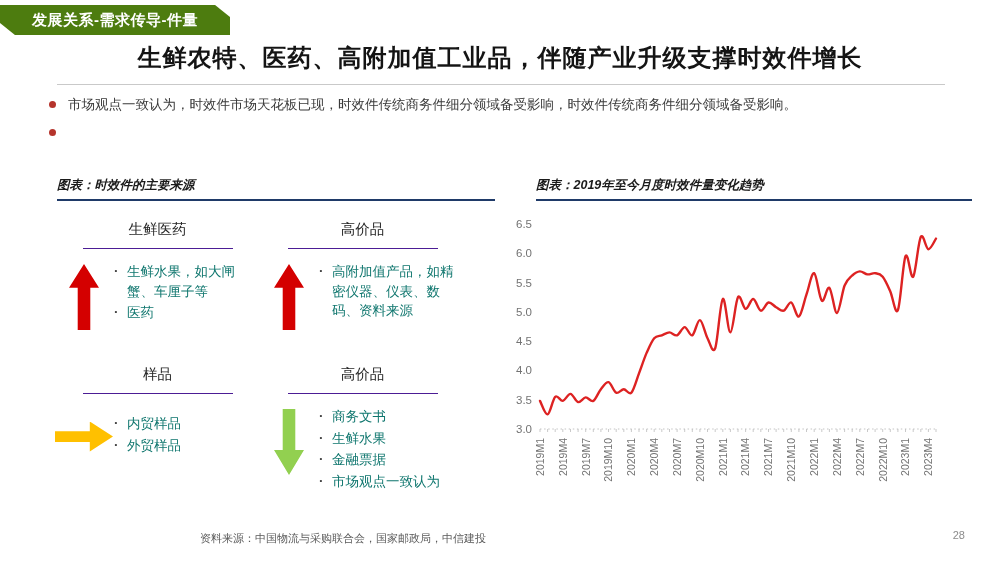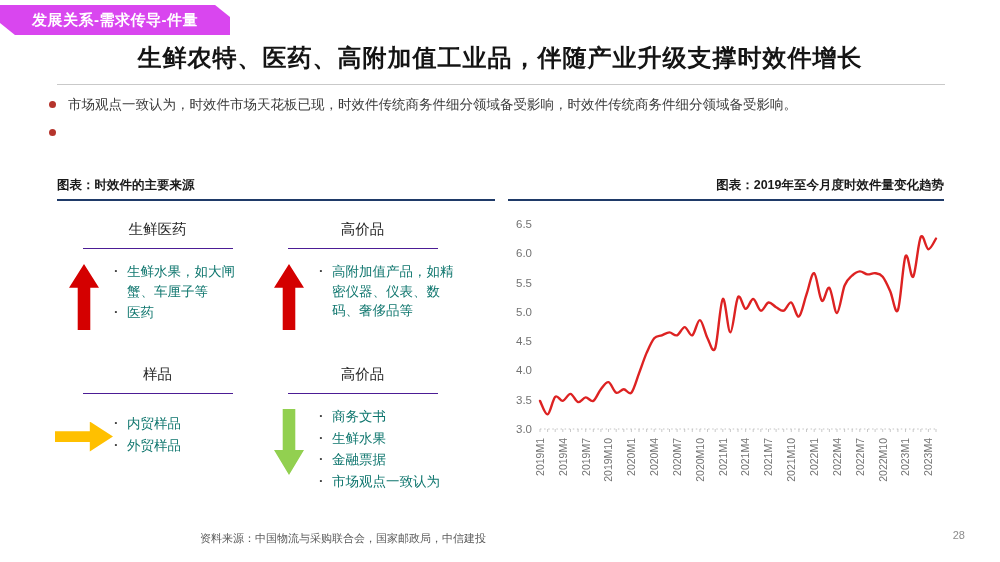--- a/index.html
+++ b/index.html
@@ -16,25 +16,25 @@
   }
   .page-title {
     position:absolute; top:42px; left:0; width:100%; text-align:center;
     font-size:24px; font-weight:bold; color:#141414; letter-spacing:1px;
   }
   .title-rule { position:absolute; top:84px; left:57px; width:888px; border-top:1px solid #c9c9c9; }
   .bullets { position:absolute; left:33px; top:95px; width:934px; font-size:13.5px; color:#3a3a3a; }
   .bullet { line-height:1.55; margin-bottom:7px; }
   .bdot { display:inline-block; width:7px; height:7px; border-radius:50%; background:#b5342c; margin:0 12px 2px 16px; vertical-align:middle; }
   .caption {
-    position:absolute; top:177px; font-size:12.5px; font-weight:bold; 
+    position:absolute; top:177px; font-size:12.5px; font-weight:bold; font-style:italic;
     color:#1a1a1a; padding-bottom:5px; border-bottom:2.5px solid #1f3a68;
   }
   .caption-left { left:57px; width:438px; }
-  .caption-right { left:508px; width:436px;text-align:right; }
+  .caption-right { left:536px; width:436px; }
 
   .quad-grid { position:absolute; left:55px; top:212px; width:445px; height:300px; }
   .q { position:absolute; width:205px; }
   .q0 { left:0;   top:8px; }
   .q1 { left:205px; top:8px; }
   .q2 { left:0;   top:153px; }
   .q3 { left:205px; top:153px; }
   .q-head {
     width:150px; margin:0 auto; text-align:center; font-size:14.5px; color:#262626;
     padding-bottom:9px; border-bottom:1px solid #4c1d95;
@@ -53,21 +53,21 @@
   .chart-wrap svg { width:100%; height:100%; }
   .ytick { font-size:11.5px; fill:#737373; text-anchor:end; }
   .xtick { font-size:10.5px; fill:#737373; }
 
   .footer-source { position:absolute; left:200px; top:531px; font-size:11px; color:#595959; }
   .page-number  { position:absolute; right:35px; top:529px; font-size:11px; color:#8c8c8c; }
 </style>
 </head>
 <body>
 
-<div class="banner" style="background: #d946ef;">发展关系-需求传导-件量</div>
+<div class="banner" style="background: #4d7c0f;">发展关系-需求传导-件量</div>
 
 <div class="page-title">生鲜农特、医药、高附加值工业品，伴随产业升级支撑时效件增长</div>
 <div class="title-rule"></div>
 
 <div class="bullets">
   <div class="bullet"><span class="bdot"></span><span>市场观点一致认为，时效件市场天花板已现，时效件传统商务件细分领域备受影响，时效件传统商务件细分领域备受影响。</span></div>
   <div class="bullet"><span class="bdot"></span></div>
 </div>
 
 <div class="caption caption-left">图表：时效件的主要来源</div>
@@ -88,21 +88,21 @@
     </div>
   </div>
 
   <div class="q q1">
     <div class="q-head">高价品</div>
     <div class="q-body">
       <div class="arrow-box">
           <div class="arrow-up" style="background: rgb(212, 0, 0);"></div>
         </div>
       <ul class="q-list">
-        <li>高附加值产品，如精密仪器、仪表、数码、奢侈品等</li>
+        <li>高附加值产品，如精密仪器、仪表、数码、资料来源</li>
       </ul>
     </div>
   </div>
 
   <div class="q q2">
     <div class="q-head">样品</div>
     <div class="q-body">
       <div class="arrow-box">
           <div class="arrow-right" style="background: rgb(255, 192, 0);"></div>
         </div>

